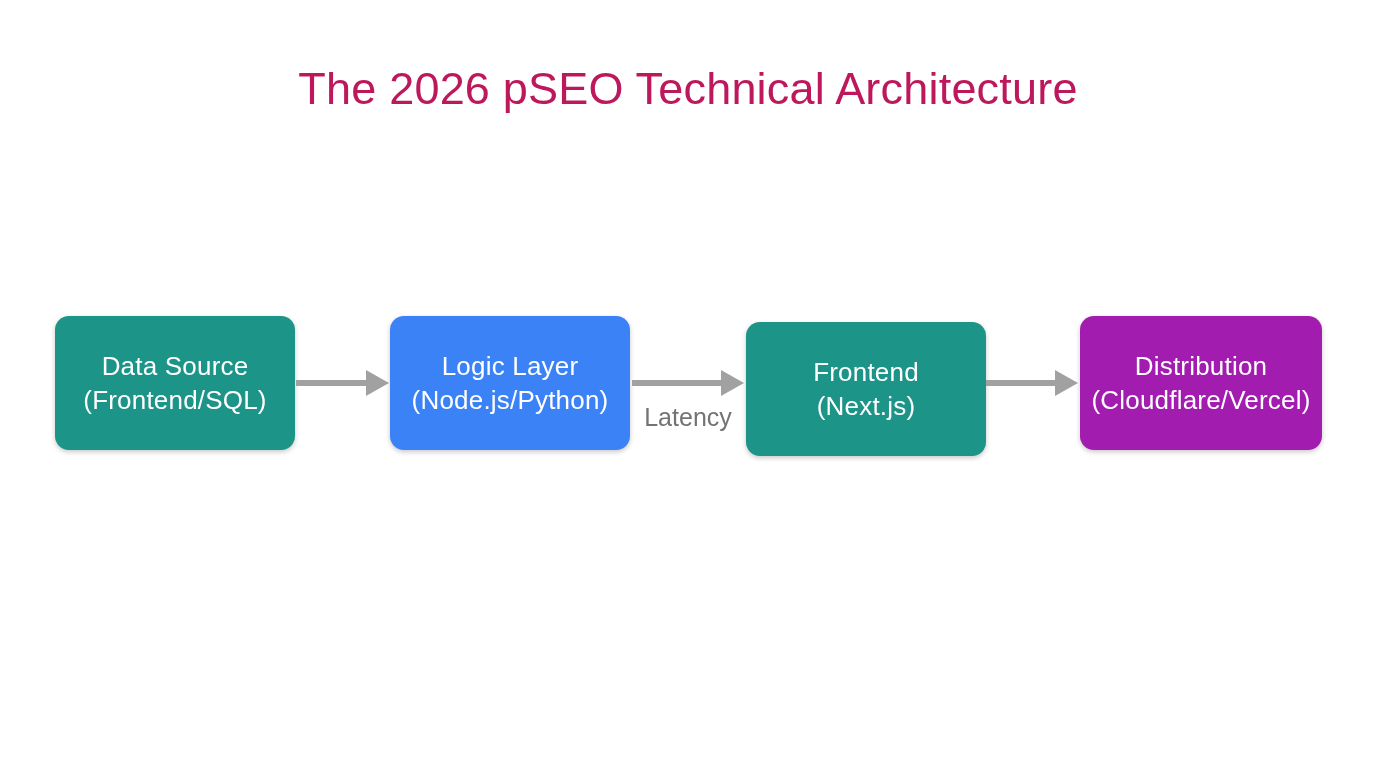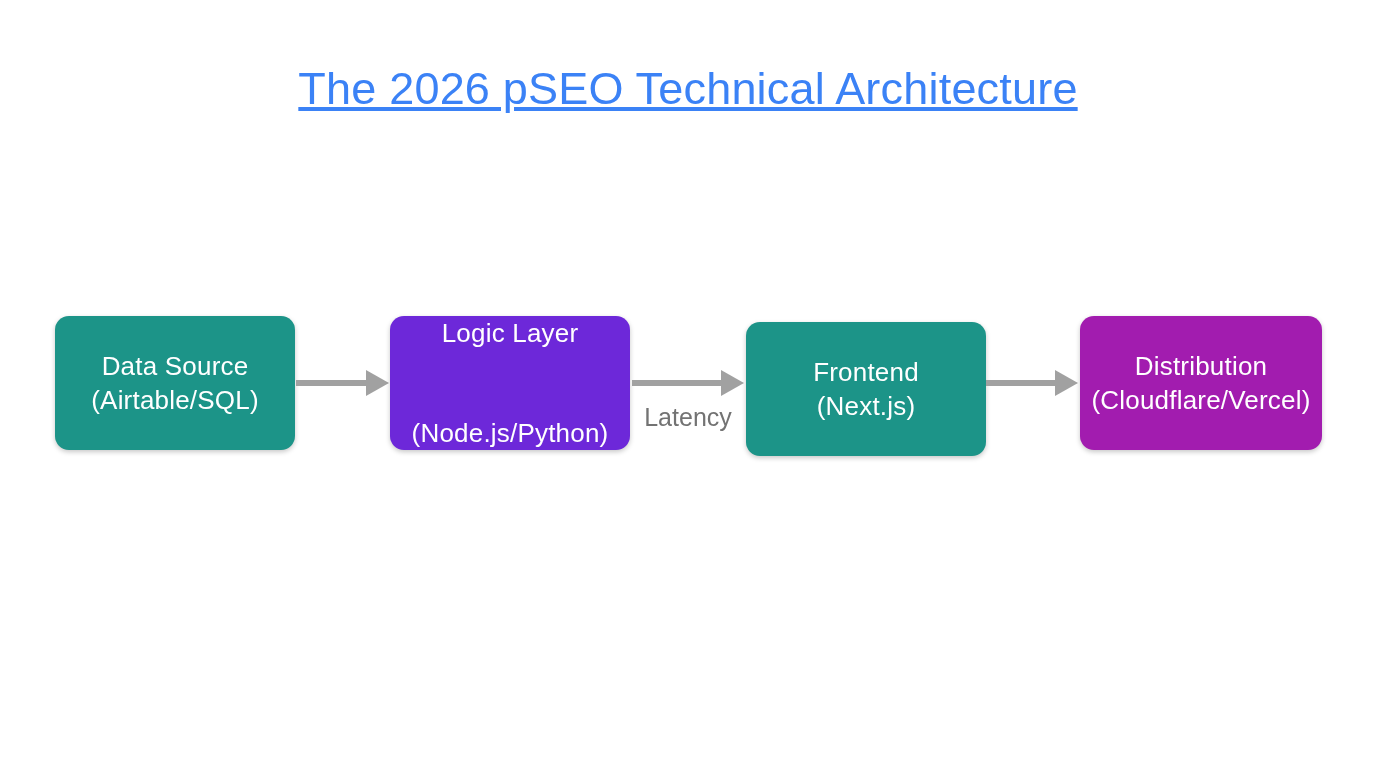--- a/index.html
+++ b/index.html
@@ -85,33 +85,33 @@
     font-size: 25px;
     line-height: 30px;
     color: #1a1a1a;
   }
 </style>
 </head>
 <body>
 
 <div class="stage" style="background: rgb(255, 255, 255);">
 
-  <h1 class="title" style="color: #3b82f6; text-decoration: underline;">The 2026 pSEO Technical Architecture</h1>
+  <h1 class="title" style="color: #be185d;">The 2026 pSEO Technical Architecture</h1>
 
   <div class="node n1" style="background: rgb(28, 148, 136); color: rgb(255, 255, 255);">
     <div>Data Source</div>
-    <div>(Airtable/SQL)</div>
+    <div>(Frontend/SQL)</div>
   </div>
 
   <div class="arrow a1">
     <div class="arrow-line" style="background: rgb(161, 161, 161);"></div>
     <div class="arrow-head" style="border-left-color: rgb(161, 161, 161);"></div>
   </div>
 
-  <div class="node n2" style="background: #6d28d9; color: rgb(255, 255, 255); justify-content: space-between;">
+  <div class="node n2" style="background: #3b82f6; color: rgb(255, 255, 255);">
     <div>Logic Layer</div>
     <div>(Node.js/Python)</div>
   </div>
 
   <div class="arrow a2">
     <div class="arrow-line" style="background: rgb(161, 161, 161);"></div>
     <div class="arrow-head" style="border-left-color: rgb(161, 161, 161);"></div>
   </div>
 
   <div class="edge-label" style="color: #737373;">

